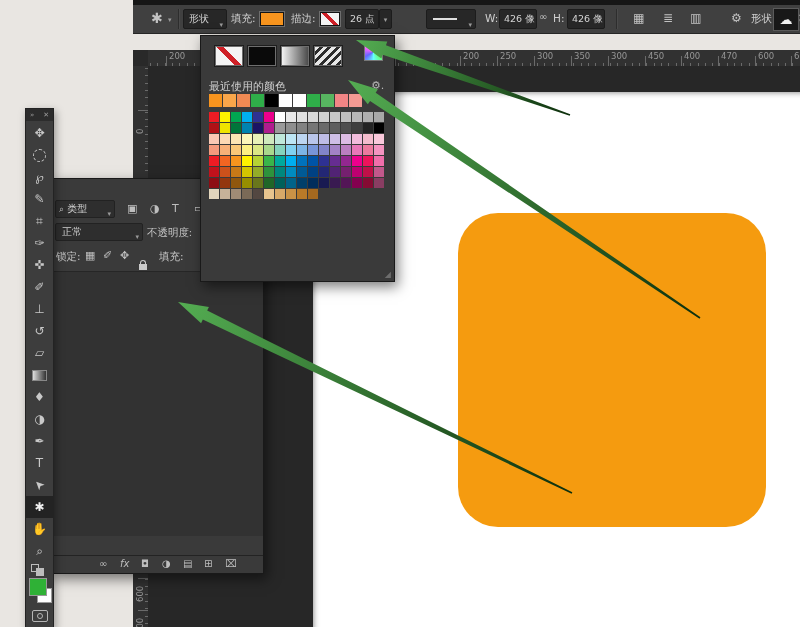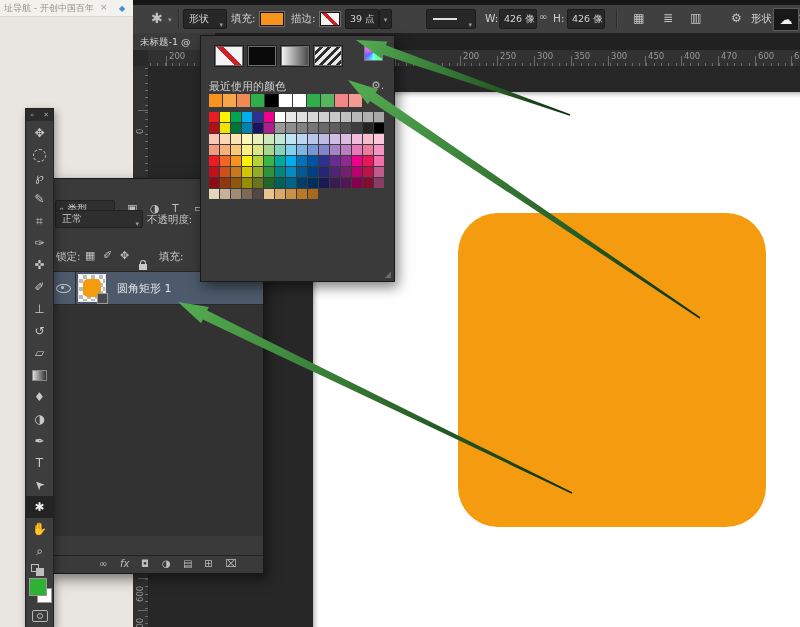--- a/index.html
+++ b/index.html
@@ -100,41 +100,36 @@
   #screen-mode{left:6px;top:46px;width:14px;height:10px;border:1px solid #b5b5b5;border-radius:2px;}
   #screen-mode::after{content:"";position:absolute;left:4px;top:2px;width:4px;height:4px;border:1px solid #b5b5b5;border-radius:50%;}
   
   #arrows-svg{position:absolute;left:0;top:0;z-index:60;pointer-events:none;}
 </style>
 </head>
 <body>
 
 <div id="stage">
 
-  <div class="abs" id="browser-strip">
-    <span class="abs" id="browser-tab-title">址导航 - 开创中国百年</span>
-    <span class="abs" id="browser-tab-close">×</span>
-    <span class="abs" id="browser-fav">◆</span>
-  </div>
 
   <div class="abs" id="options-top"></div>
   <div class="abs" id="options-bar">
     <span class="abs ob-icon" style="left:18px;top:5px;font-size:14px;">✱</span>
     <span class="abs ob-caret" style="left:35px;top:11px;">▾</span>
     <span class="abs ob-sep" style="left:45px;"></span>
     <div class="abs ob-box" style="left:50px;width:42px;">
       <span style="padding-left:5px;">形状</span>
       <span class="ob-caret abs" style="right:3px;top:6px;">▾</span>
     </div>
     <span class="abs ob-label" style="left:98px;">填充:</span>
     <div class="abs" id="ob-fill-swatch" style="left: 128px; top: 8px; width: 22px; height: 12px; box-shadow: rgb(20, 20, 20) 0px 0px 0px 1px, rgb(110, 110, 110) 0px 0px 0px 2px; background: rgb(247, 148, 30);"></div>
     <span class="abs ob-label" style="left:158px;">描边:</span>
     <div class="abs ftype-none" style="left:188px;top:8px;width:18px;height:12px;box-shadow:0 0 0 1px #141414,0 0 0 2px #6e6e6e;"></div>
     <div class="abs ob-box" style="left:212px;width:32px;">
-      <span style="padding-left:4px;font-size:9.5px;">39 点</span>
+      <span style="padding-left:4px;font-size:9.5px;">26 点</span>
     </div>
     <div class="abs ob-box" style="left:246px;width:11px;text-align:center;"><span class="ob-caret">▾</span></div>
     <div class="abs ob-box" style="left:293px;width:48px;">
       <span class="abs" style="left:6px;top:8px;width:24px;height:2px;background:#e0e0e0;"></span>
       <span class="ob-caret abs" style="right:3px;top:6px;">▾</span>
     </div>
     <span class="abs ob-label" style="left:352px;">W:</span>
     <div class="abs ob-box" style="left:366px;width:36px;">
       <span style="padding-left:4px;font-size:9.5px;">426 像</span>
     </div>
@@ -148,23 +143,20 @@
     <span class="abs ob-icon" style="left:530px;">≣</span>
     <span class="abs ob-icon" style="left:557px;">▥</span>
     <span class="abs ob-icon" style="left:598px;">⚙</span>
     <span class="abs ob-label" style="left:618px;">形状:</span>
     <div class="abs" style="left:640px;top:3px;width:24px;height:21px;background:#181818;border:1px solid #5a5a5a;text-align:center;">
       <span style="color:#f0f0f0;font-size:13px;line-height:21px;">☁</span>
     </div>
     <span class="abs" style="left:666px;top:6px;color:#999;font-size:5px;line-height:6px;">▴<br>▾</span>
   </div>
 
-  <div class="abs" id="doc-tabstrip">
-    <div class="abs" id="doc-tab">未标题-1 @</div>
-  </div>
   <div class="abs" id="ruler-corner"></div>
   <div class="abs" id="h-ruler">
       <div class="tick" style="left: 2px; bottom: 0px; width: 1px; height: 3px;"></div>
       <div class="tick" style="left: 9.3px; bottom: 0px; width: 1px; height: 3px;"></div>
       <div class="tick" style="left: 16.6px; bottom: 0px; width: 1px; height: 3px;"></div>
       <div class="tick" style="left: 23.9px; bottom: 0px; width: 1px; height: 3px;"></div>
       <div class="tick" style="left: 31.2px; bottom: 0px; width: 1px; height: 3px;"></div>
       <div class="tick" style="left: 38.5px; bottom: 0px; width: 1px; height: 3px;"></div>
       <div class="tick" style="left: 45.8px; bottom: 0px; width: 1px; height: 3px;"></div>
       <div class="tick" style="left: 53.1px; bottom: 0px; width: 1px; height: 3px;"></div>
@@ -535,46 +527,36 @@
       <div class="lp-box" style="left:4px;width:58px;">
         <span style="padding-left:3px;font-size:9px;">⌕</span>
         <span>类型</span>
         <span class="ob-caret abs" style="right:3px;top:5px;">▾</span>
       </div>
       <span class="lp-icon" style="left:76px;top:2px;">▣</span>
       <span class="lp-icon" style="left:99px;top:2px;">◑</span>
       <span class="lp-icon" style="left:121px;top:2px;">T</span>
       <span class="lp-icon" style="left:143px;top:2px;">▭</span>
     </div>
-    <div class="lp-row" style="top:31px;font-family:Liberation Serif, serif;">
+    <div class="lp-row" style="top:44px;font-family:Liberation Serif, serif;">
       <div class="lp-box" style="left:4px;width:86px;">
         <span style="padding-left:6px;">正常</span>
         <span class="ob-caret abs" style="right:3px;top:5px;">▾</span>
       </div>
       <span class="lp-label" style="left:96px;top:3px;">不透明度:</span>
     </div>
     <div class="lp-row" style="top:68px;">
       <span class="lp-label" style="left:5px;top:3px;">锁定:</span>
       <span class="lp-icon" style="left:34px;top:2px;">▦</span>
       <span class="lp-icon" style="left:52px;top:2px;">✐</span>
       <span class="lp-icon" style="left:69px;top:2px;">✥</span>
       <span class="lockicon abs" style="left:88px;top:8px;"></span>
       <span class="lp-label" style="left:108px;top:3px;">填充:</span>
     </div>
     <div class="abs" id="lp-list">
-        <div class="layer-row selected" style="top: 0px;">
-          <div class="eyecell">
-            <div class="eye"></div>
-          </div>
-          <div class="thumb checker sel">
-            <div class="thumb-shape" style="background: rgb(245, 155, 15);"></div>
-            <div class="thumb-badge"></div>
-          </div>
-          <div class="layer-name">圆角矩形 1</div>
-        </div>
       </div>
     <div class="abs" id="lp-bottom">
         <div class="lpb-icon" style="left: 48px;">∞</div>
         <div class="lpb-icon" style="left: 69px; font-style: italic;">fx</div>
         <div class="lpb-icon" style="left: 90px;">◘</div>
         <div class="lpb-icon" style="left: 111px;">◑</div>
         <div class="lpb-icon" style="left: 132px;">▤</div>
         <div class="lpb-icon" style="left: 153px;">⊞</div>
         <div class="lpb-icon" style="left: 174px;">⌧</div>
       </div>

